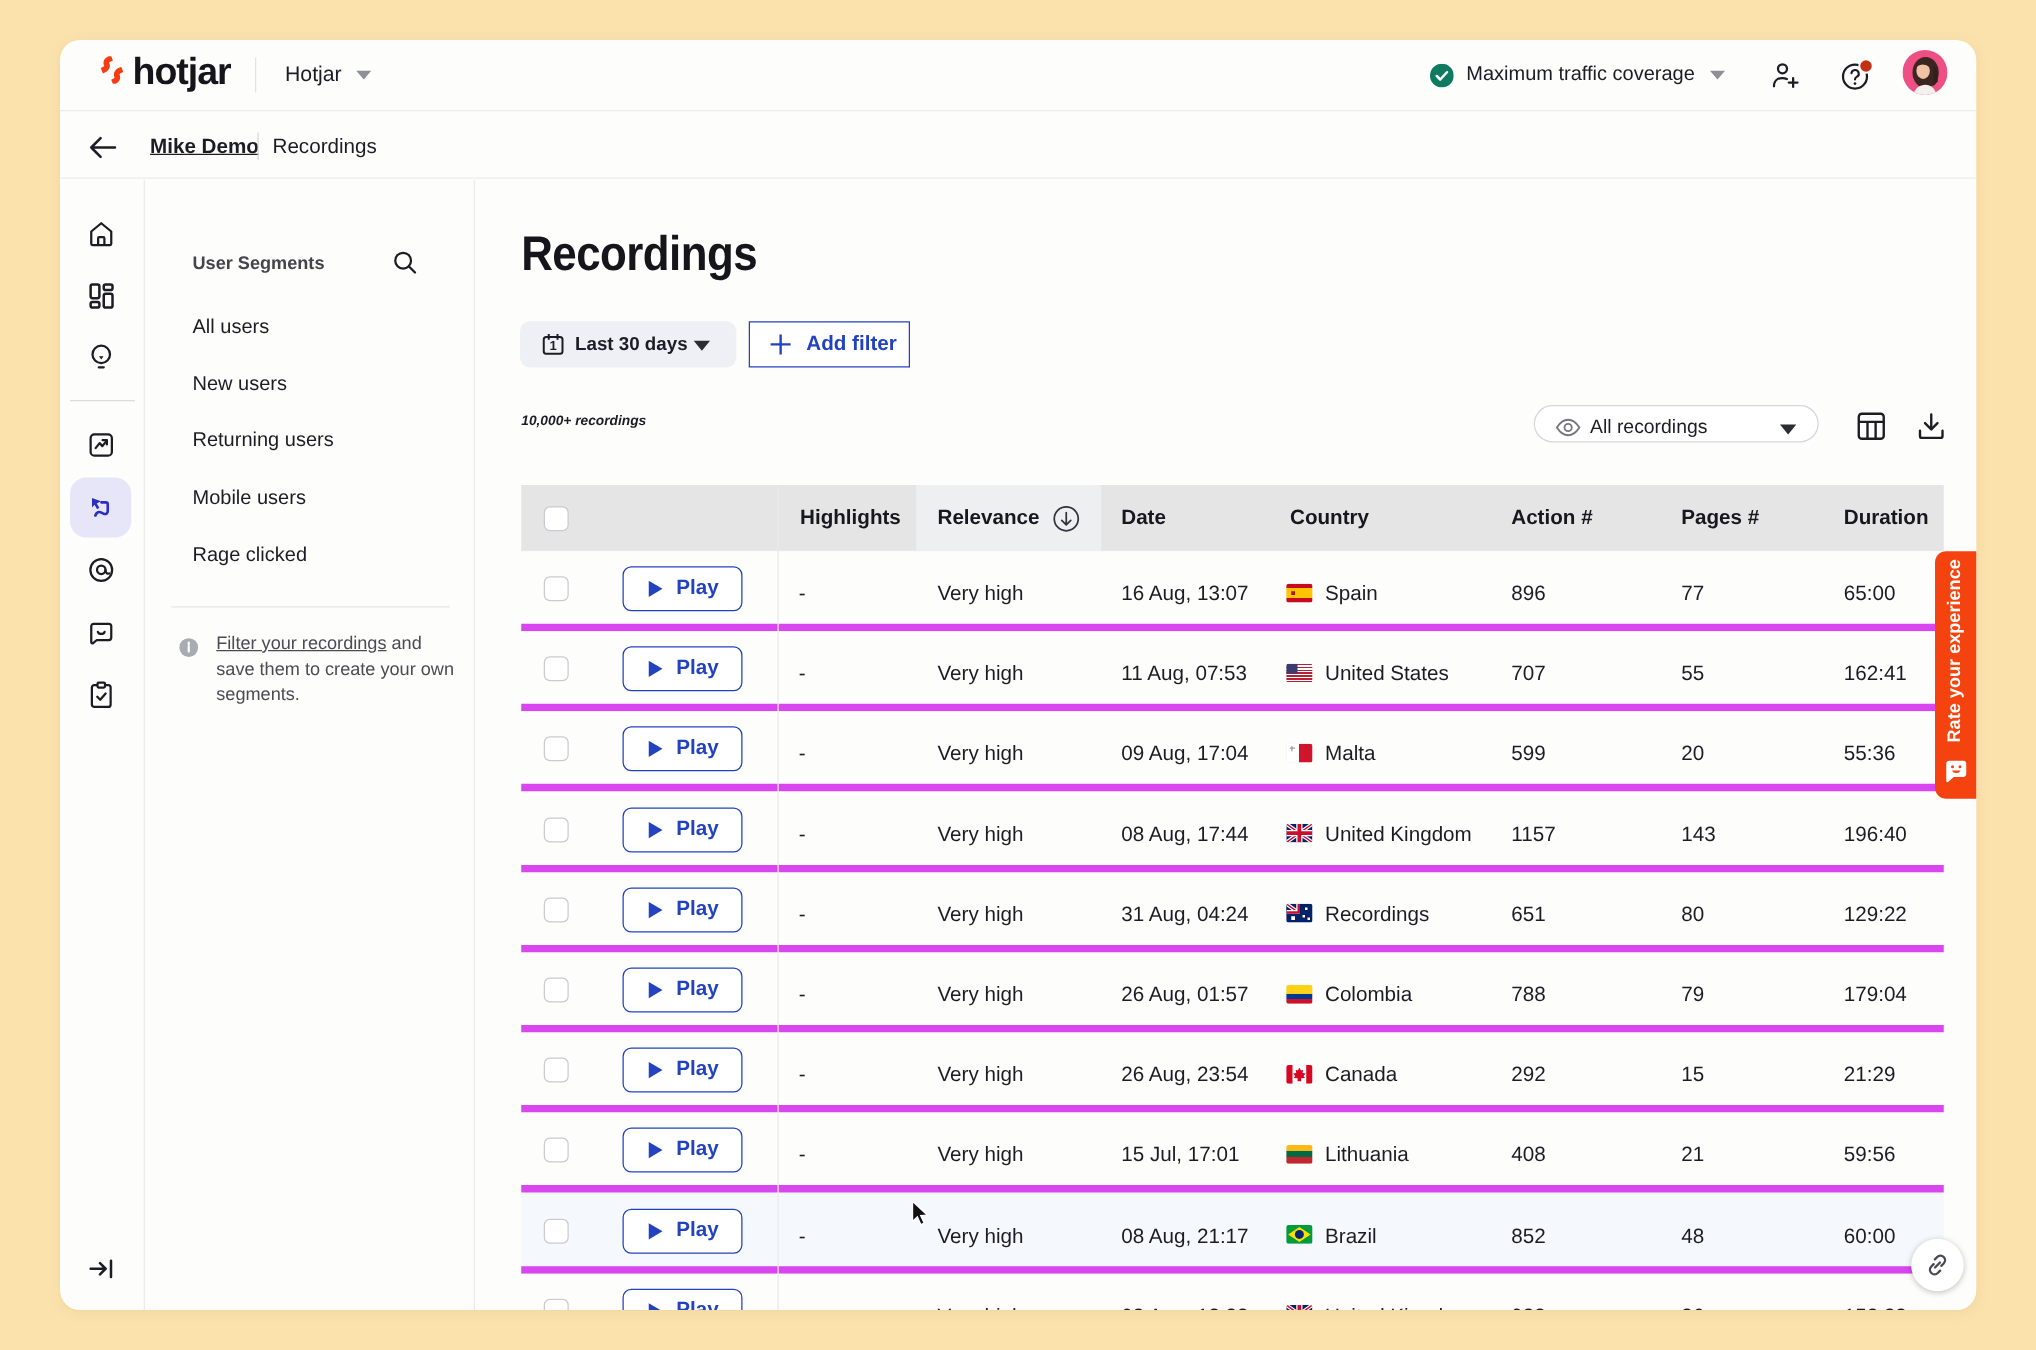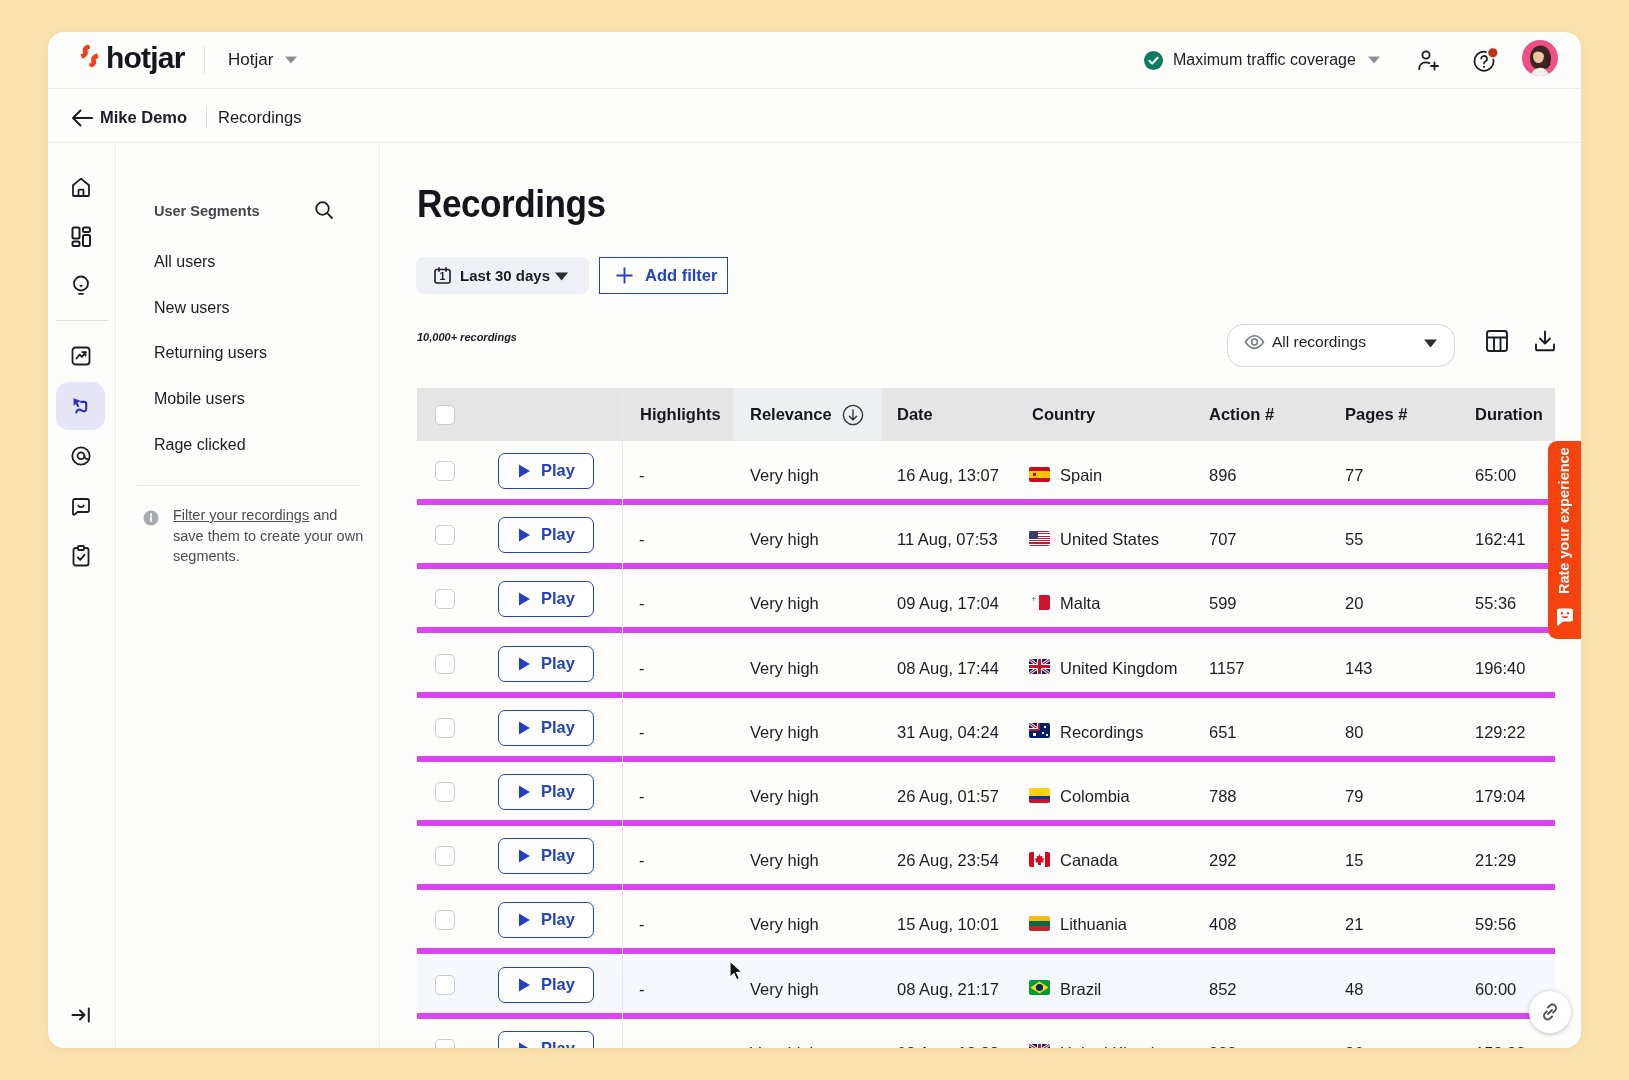--- a/index.html
+++ b/index.html
@@ -9,37 +9,37 @@
   .card { position:absolute; left:48px; top:32px; width:1533px; height:1016px; background:#fdfdfb; border-radius:16px; overflow:hidden; box-shadow:0 2px 10px rgba(120,90,30,0.08); }
   .topbar { position:absolute; left:0; top:0; width:100%; height:57px; border-bottom:1px solid #ececec; }
   .crumbbar { position:absolute; left:0; top:58px; width:100%; height:53px; border-bottom:1px solid #ececec; }
   .rail { position:absolute; left:0; top:112px; width:68px; height:904px; border-right:1px solid #ececec; }
   .panel { position:absolute; left:69px; top:112px; width:263px; height:904px; border-right:1px solid #ececec; background:#fdfdfb; }
   .main { position:absolute; left:332px; top:112px; width:1201px; height:904px; background:#fdfdfb; }
   .logotext { position:absolute; left:58px; top:9px; font-size:30px; font-weight:700; letter-spacing:-0.8px; color:#15151b; }
   .hdrsep { position:absolute; left:156px; top:14px; width:1px; height:28px; background:#e3e3e6; }
   .hotjarsel { position:absolute; left:180px; top:18px; font-size:17px; font-weight:500; color:#1c1c24; }
   .traffic { position:absolute; left:1125px; top:19px; font-size:16px; font-weight:500; color:#1c1c24; }
-  .crumb-name { position:absolute; left:52px; top:76px; font-size:16.5px; font-weight:700; }
+  .crumb-name { position:absolute; left:72px; top:76px; font-size:16.5px; font-weight:700;text-decoration:underline; }
   .crumb-sep { position:absolute; left:158px; top:74px; width:1px; height:22px; background:#d9d9dd; }
   .crumb-page { position:absolute; left:170px; top:76px; font-size:16.5px; }
   .railicon { position:absolute; left:21px; width:24px; height:24px; }
   .railsel { position:absolute; left:8px; top:238px; width:49px; height:48px; background:#e6e6f8; border-radius:13px; }
   .raildiv { position:absolute; left:8px; top:176px; width:52px; height:1px; background:#dcdce0; }
   .seg-title { position:absolute; left:37px; top:59px; font-size:14.5px; font-weight:600; color:#44444c; }
   .seg-item { position:absolute; left:37px; font-size:16px; color:#1c1c24; }
   .seg-div { position:absolute; left:20px; top:341px; width:223px; height:1px; background:#e7e7ea; }
   .seg-note { position:absolute; left:56px; top:361px; width:198px; font-size:14.5px; line-height:20.5px; color:#4b4b53; }
   .title { position:absolute; left:37px; top:40px; font-size:39px; line-height:39px; font-weight:700; letter-spacing:-0.5px; color:#15151b; transform:scaleX(0.9); transform-origin:left top; }
   .chip { position:absolute; left:36px; top:113px; width:173px; height:37px; background:#efeff6; border-radius:8px; }
   .chip .t { position:absolute; left:44px; top:10px; font-size:15px; font-weight:600; color:#1c1c24; }
   .addfilter { position:absolute; left:219px; top:113px; width:129px; height:37px; background:#fff; border:1.5px solid #2342c0; border-radius:0; }
   .addfilter .t { position:absolute; left:45px; top:8px; font-size:16.5px; font-weight:700; color:#2342c0; }
   .count { position:absolute; left:37px; top:187px; font-size:11px; font-weight:700;font-style:italic; }
-  .recsel { position:absolute; left:847px; top:180px; width:228px; height:43px; border:1px solid #d6d7db; border-radius:16px; background:#fff; }
+  .recsel { position:absolute; left:847px; top:180px; width:228px; height:30px; border:1px solid #d6d7db; border-radius:16px; background:#fff; }
   .recsel .t { position:absolute; left:44px; top:8px; font-size:15.5px; color:#1c1c24; }
   .table { position:absolute; left:37px; top:244px; width:1138px; height:660px; }
   .thead { position:absolute; left:0; top:0; width:100%; height:53px; background:#e5e5e5; border-bottom:1px solid #e7e8ea; }
   .thead .hc { position:absolute; top:0; height:100%; line-height:52px; font-size:16.5px; font-weight:700; color:#17171e; }
   .relbg { position:absolute; left:316px; top:0; width:148px; height:53px; background:#edeff1; }
   .tr { position:absolute; left:0; width:100%; height:64px; border-bottom:6px solid #d946ef; background:#fdfdfb; }
   .tr.hov { background:#f5f8fc; }
   .tr .c { position:absolute; top:0; height:100%; line-height:69px; font-size:16.5px; color:#1c1c24; white-space:nowrap; }
   .vline { position:absolute; left:205px; top:0; width:1px; height:660px; background:#e9eaec; }
   .cb { position:absolute; left:18px; top:50%; margin-top:-9px; width:20px; height:20px; background:#fff; border:1.5px solid #c9cbd1; border-radius:5px; }
@@ -397,21 +397,21 @@
         <div class="tr" style="top:502.40000000000003px">
           <div class="cb"></div>
           <div class="playbtn">
             <svg class="abs" style="left:17px;top:9px" width="16" height="16" viewBox="0 0 16 16">
               <path d="M3 1.5 L14 8 3 14.5 Z" fill="#2342c0"></path>
             </svg>
             <div class="t">Play</div>
           </div>
           <div class="c" style="left:222px">-</div>
           <div class="c" style="left:333px">Very high</div>
-          <div class="c" style="left:480px">15 Aug, 10:01</div>
+          <div class="c" style="left:480px">15 Jul, 17:01</div>
           <div class="flag">
             <div style="position:absolute;inset:0;background:linear-gradient(#FDB913 33%,#006A44 33%,#006A44 66%,#C1272D 66%)"></div>
           </div>
           <div class="c cc">Lithuania</div>
           <div class="c" style="left:792px">408</div>
           <div class="c" style="left:928px">21</div>
           <div class="c" style="left:1058px">59:56</div>
         </div>
         <div class="tr hov" style="top:566.6px">
           <div class="cb"></div>

